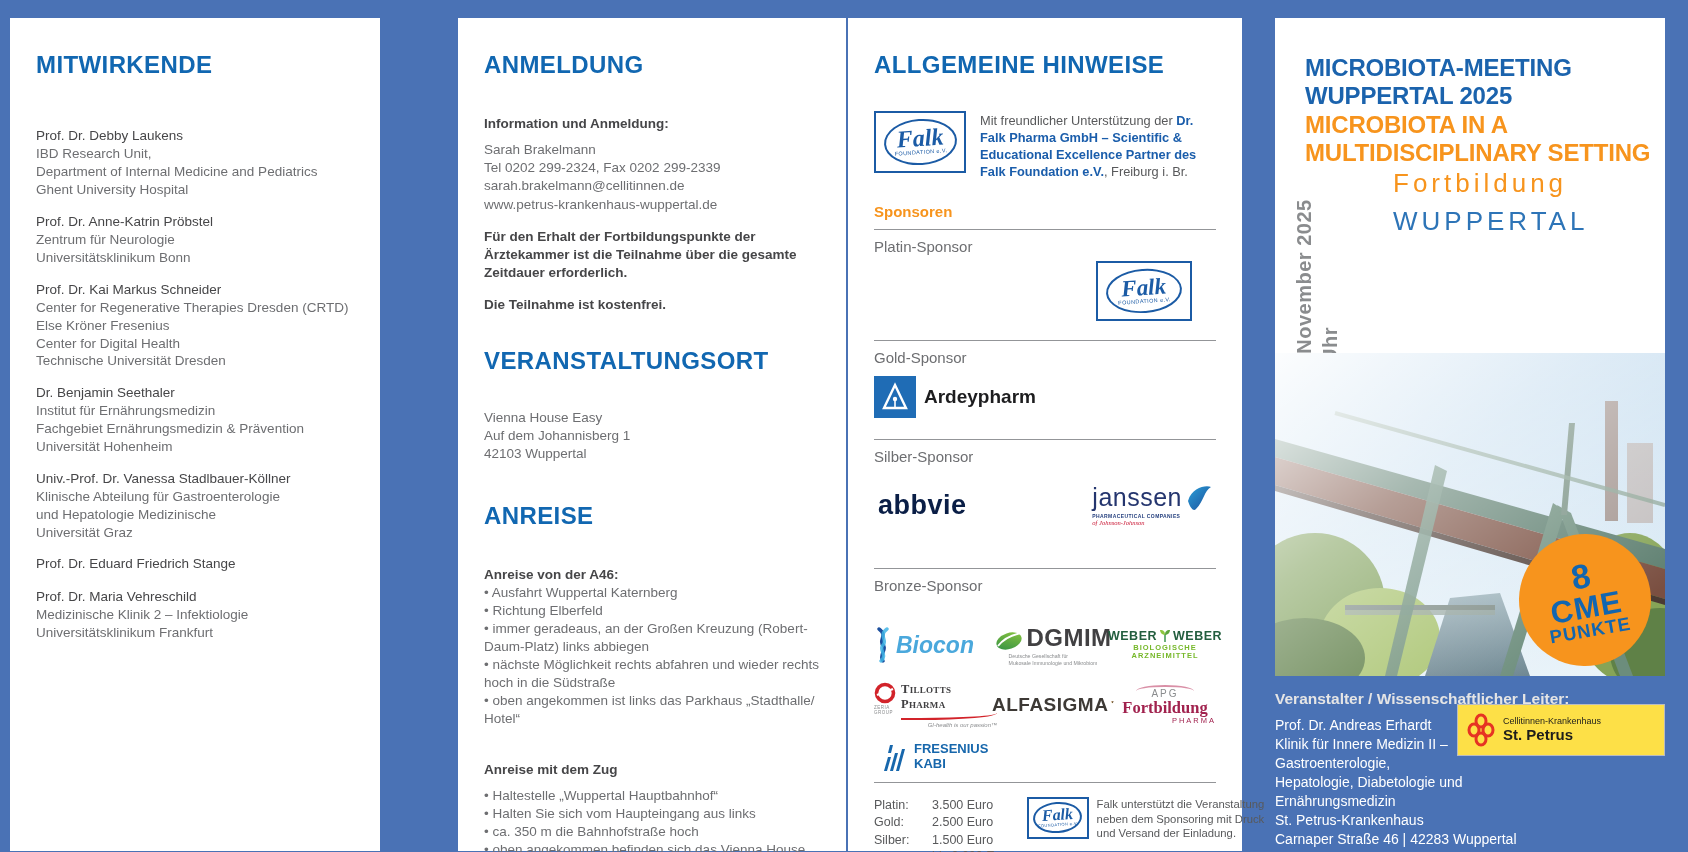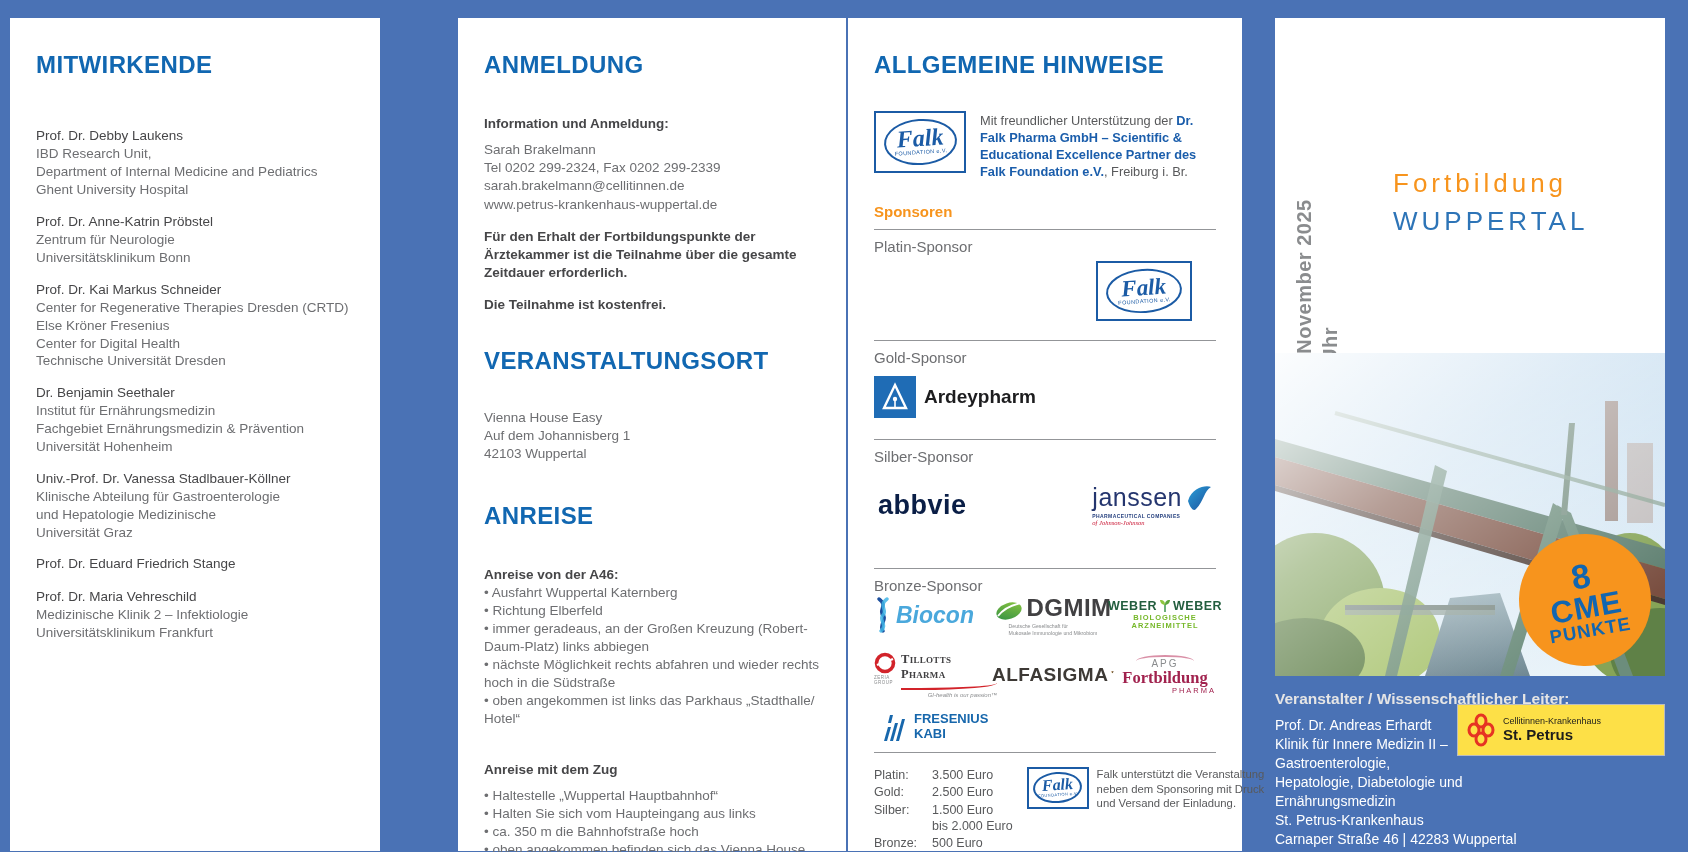--- a/index.html
+++ b/index.html
@@ -55,21 +55,21 @@
   .support-row{display:flex;gap:14px;align-items:flex-start;}
   .support-text{font-size:12.8px;line-height:1.32;color:#58595b;}
   .support-text .bold-blue{color:#1a5dab;font-weight:bold;}
   .sponsoren-label{color:#f7941d;font-weight:bold;font-size:15px;margin-top:22px;}
   .tier-rule{border:none;border-top:1px solid #939598;margin:9px 0 0 0;}
   .tier-label{color:#6d6e71;font-size:15px;margin-top:8px;}
   .tier-row{display:flex;align-items:center;}
   .platin-row{justify-content:flex-end;padding:6px 24px 10px 0;}
   .gold-row{padding:10px 0 12px 0;gap:10px;}
   .silber-row{justify-content:space-between;align-items:center;padding:20px 4px 26px 4px;}
-  .bronze-grid{display:grid;grid-template-columns:118px 122px 102px;column-gap:0;row-gap:16px;margin-top:0;align-items:center;}
+  .bronze-grid{display:grid;grid-template-columns:118px 122px 102px;column-gap:0;row-gap:16px;margin-top:30px;align-items:center;}
   .bronze-last{margin:14px 0 10px 6px;}
 
   
   .ardey{display:flex;align-items:center;gap:8px;}
   .ardey-sq{width:42px;height:42px;background:#1f6cb5;display:flex;align-items:center;justify-content:center;}
   .ardey-name{color:#1d1d1f;font-weight:bold;font-size:19px;}
   .abbvie-word{color:#0a1e46;font-weight:bold;font-size:27px;letter-spacing:.5px;}
   .janssen{display:flex;align-items:flex-start;gap:4px;}
   .janssen-col{display:flex;flex-direction:column;align-items:flex-start;}
   .janssen-word{color:#24356e;font-size:25px;letter-spacing:.5px;line-height:1;}
@@ -377,20 +377,26 @@
         </div>
       </div>
       <p class="falk-note" style="margin:0;">Falk unterstützt die Veranstaltung neben dem Sponsoring mit Druck und Versand der Einladung.</p>
     </div>
   </div>
 
 </section>
 
 <section class="panel" id="panel-4">
   <div class="p4-card">
+    <div class="p4-title">
+      <div class="t-blue">MICROBIOTA-MEETING</div>
+      <div class="t-blue">WUPPERTAL 2025</div>
+      <div class="t-orange">MICROBIOTA IN A</div>
+      <div class="t-orange">MULTIDISCIPLINARY SETTING</div>
+    </div>
     <div class="p4-vert">
       <span>Samstag, 29. November 2025</span>
       <span>08:25–16:00 Uhr</span>
     </div>
     <div class="p4-fort">Fortbildung</div>
     <div class="p4-city">WUPPERTAL</div>
 
     <svg class="p4-photo" viewBox="0 0 390 323" preserveAspectRatio="none">
       <defs>
         <linearGradient id="sky" x1="0" y1="0" x2="0" y2="1">

